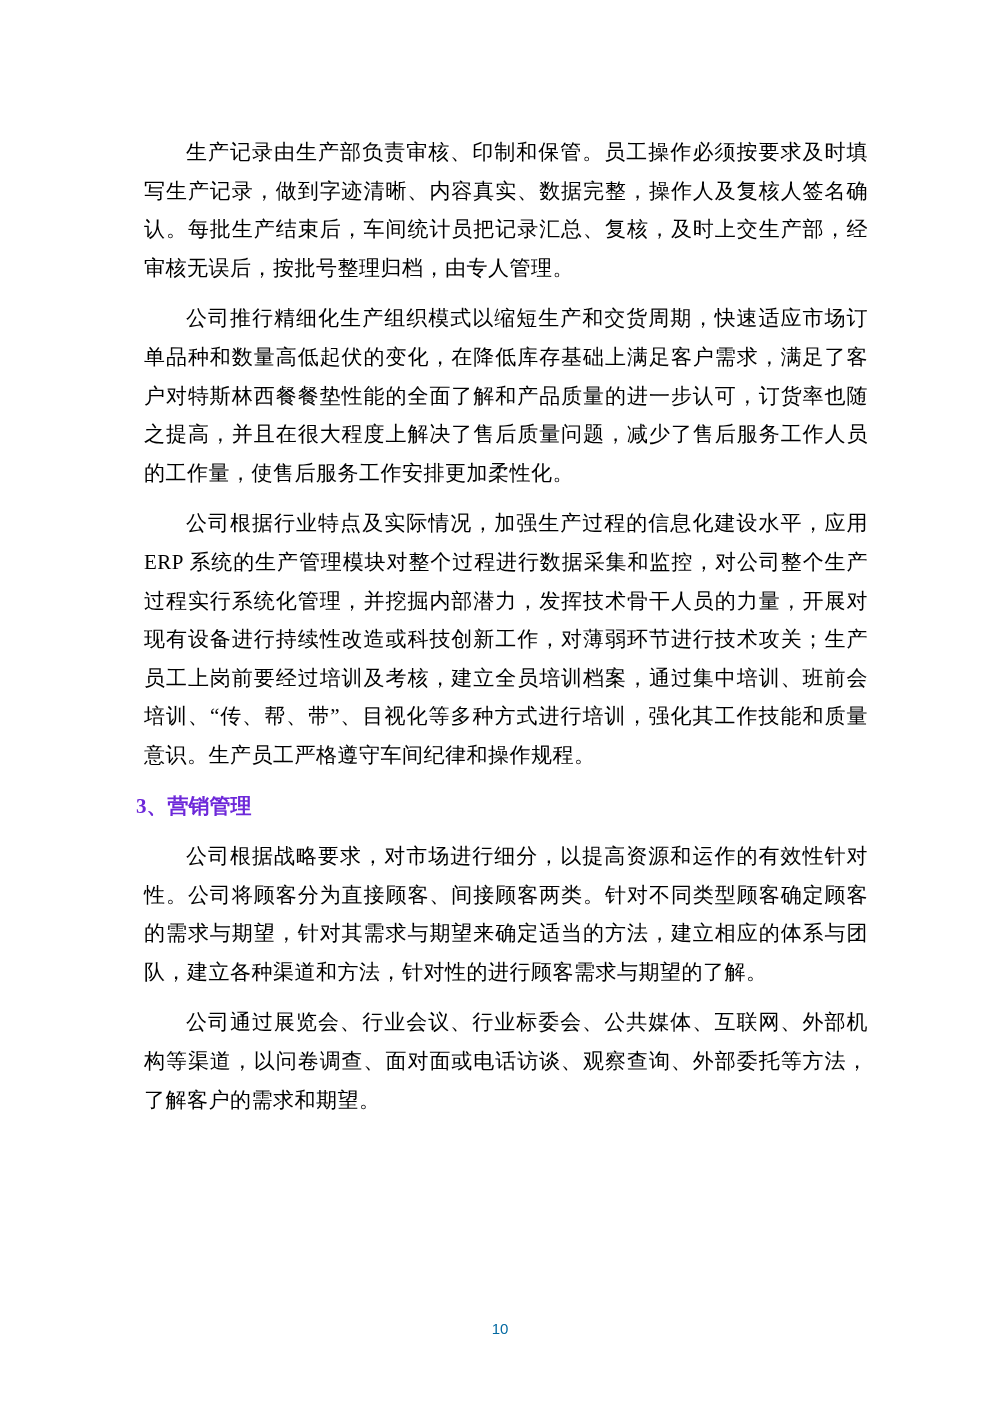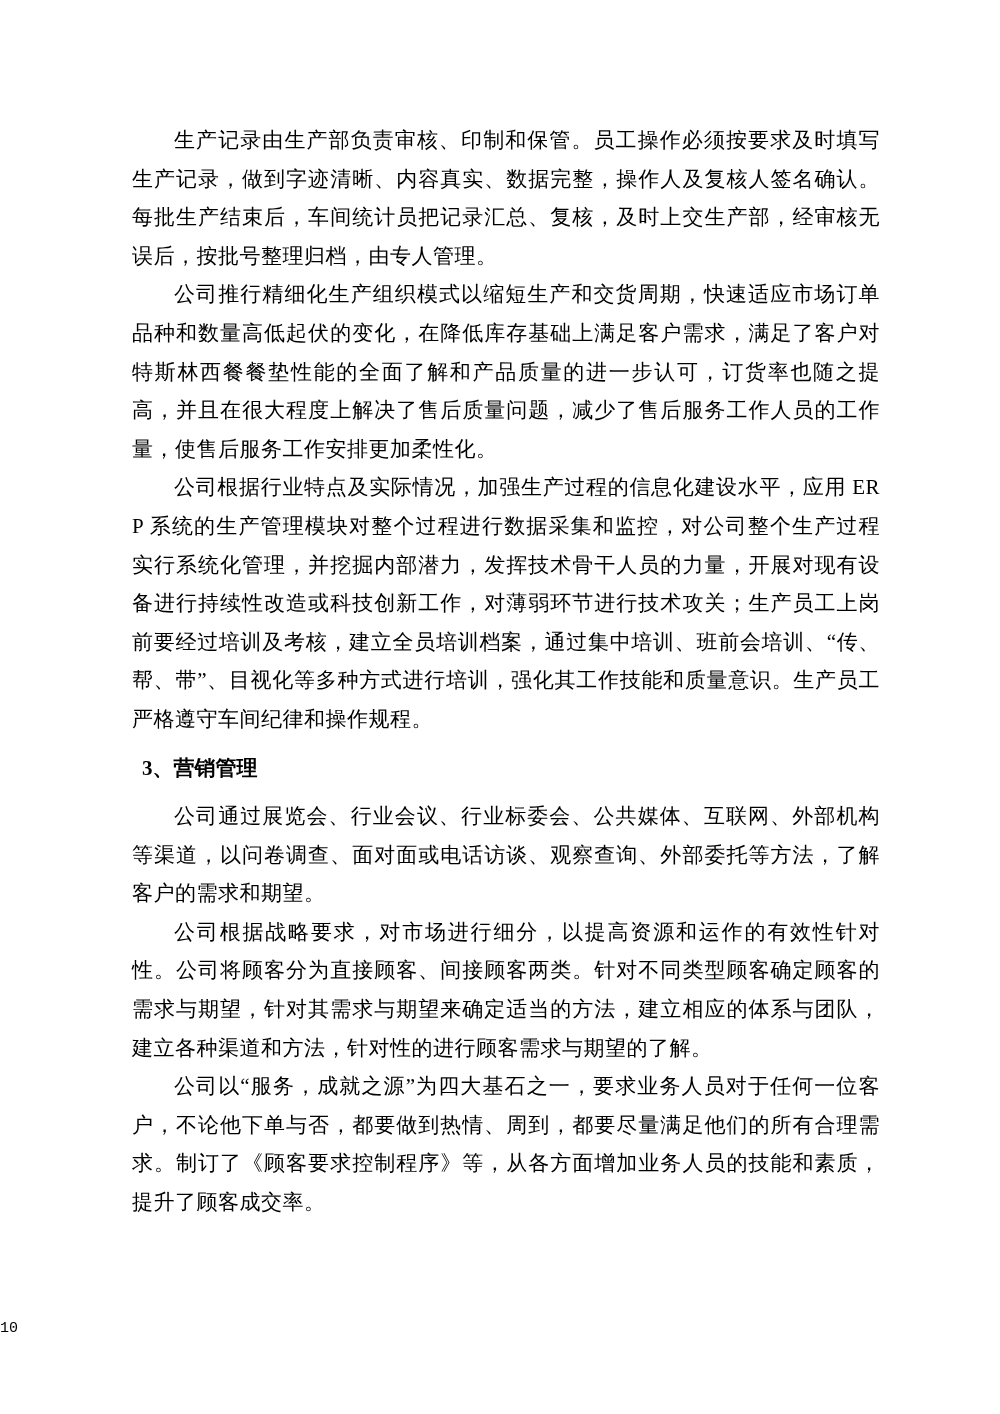--- a/index.html
+++ b/index.html
@@ -16,55 +16,54 @@
     font-family: "Liberation Serif", "DejaVu Serif", serif;
     overflow: hidden;
   }
   .content {
     position: absolute;
     top: 121px;
     left: 132px;
     width: 748px;
   }
   .para {
-    margin: 0;
+    margin: 12px;
     font-size: 21px;
     line-height: 38.6px;
     text-align: justify;
     text-indent: 2em;
     letter-spacing: 0.5px;
     word-break: break-all;
     color: #000000;
   }
   .heading {
-    margin: 10px;
+    margin: 4px;
     font-size: 21px;
     line-height: 38.6px;
     font-weight: bold;
     text-indent: 0;
-    color: #000000;
+    color: #6d28d9;
   }
   .page-number {
     position: absolute;
     top: 1320px;
     left: 0;
     width: 100%;
-    text-align: left;
+    text-align: center;
     font-size: 15px;
-    font-family: Liberation Mono, monospace;
-    color: #000000;
+    font-family: Liberation Sans, sans-serif;
+    color: #0369a1;
   }
 </style>
 </head>
 <body>
 
 <div class="page">
   <div class="content">
     <p class="para">生产记录由生产部负责审核、印制和保管。员工操作必须按要求及时填写生产记录，做到字迹清晰、内容真实、数据完整，操作人及复核人签名确认。每批生产结束后，车间统计员把记录汇总、复核，及时上交生产部，经审核无误后，按批号整理归档，由专人管理。</p>
     <p class="para">公司推行精细化生产组织模式以缩短生产和交货周期，快速适应市场订单品种和数量高低起伏的变化，在降低库存基础上满足客户需求，满足了客户对特斯林西餐餐垫性能的全面了解和产品质量的进一步认可，订货率也随之提高，并且在很大程度上解决了售后质量问题，减少了售后服务工作人员的工作量，使售后服务工作安排更加柔性化。</p>
     <p class="para">公司根据行业特点及实际情况，加强生产过程的信息化建设水平，应用 ERP 系统的生产管理模块对整个过程进行数据采集和监控，对公司整个生产过程实行系统化管理，并挖掘内部潜力，发挥技术骨干人员的力量，开展对现有设备进行持续性改造或科技创新工作，对薄弱环节进行技术攻关；生产员工上岗前要经过培训及考核，建立全员培训档案，通过集中培训、班前会培训、“传、帮、带”、目视化等多种方式进行培训，强化其工作技能和质量意识。生产员工严格遵守车间纪律和操作规程。</p>
     <h3 class="heading">3、营销管理</h3>
+    <p class="para">公司根据战略要求，对市场进行细分，以提高资源和运作的有效性针对性。公司将顾客分为直接顾客、间接顾客两类。针对不同类型顾客确定顾客的需求与期望，针对其需求与期望来确定适当的方法，建立相应的体系与团队，建立各种渠道和方法，针对性的进行顾客需求与期望的了解。</p>
     <p class="para">公司通过展览会、行业会议、行业标委会、公共媒体、互联网、外部机构等渠道，以问卷调查、面对面或电话访谈、观察查询、外部委托等方法，了解客户的需求和期望。</p>
-    <p class="para">公司根据战略要求，对市场进行细分，以提高资源和运作的有效性针对性。公司将顾客分为直接顾客、间接顾客两类。针对不同类型顾客确定顾客的需求与期望，针对其需求与期望来确定适当的方法，建立相应的体系与团队，建立各种渠道和方法，针对性的进行顾客需求与期望的了解。</p>
-    <p class="para">公司以“服务，成就之源”为四大基石之一，要求业务人员对于任何一位客户，不论他下单与否，都要做到热情、周到，都要尽量满足他们的所有合理需求。制订了《顾客要求控制程序》等，从各方面增加业务人员的技能和素质，提升了顾客成交率。</p>
   </div>
   <div class="page-number">10</div>
 </div>
 
 </body></html>

